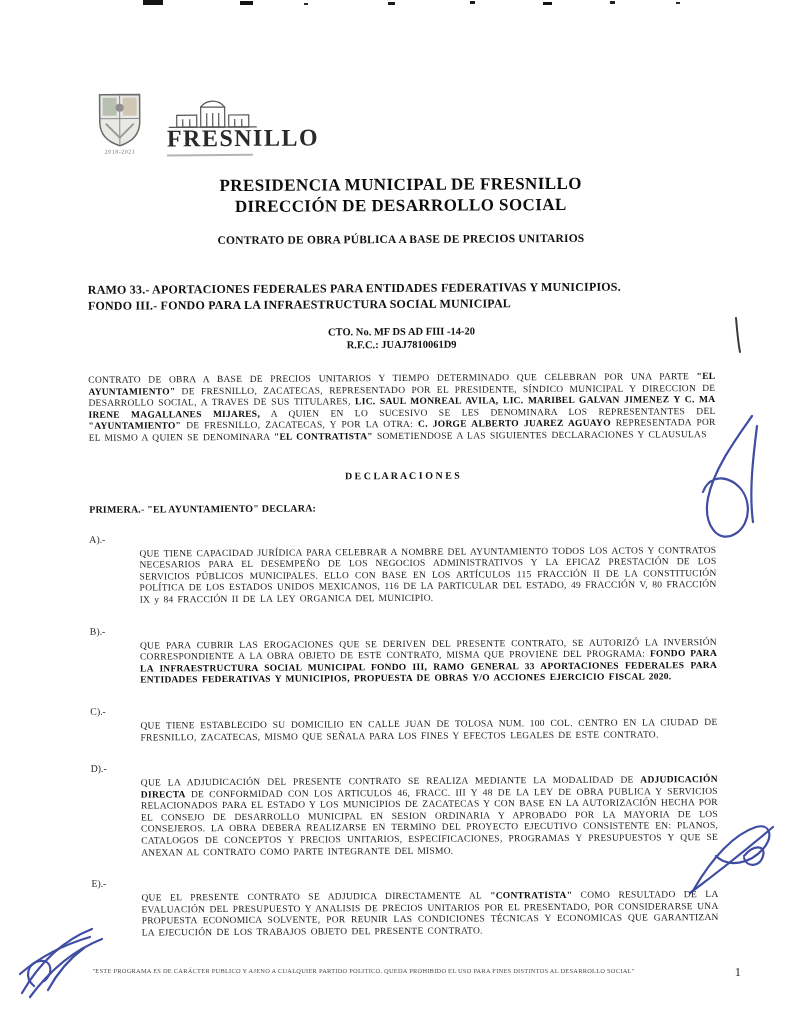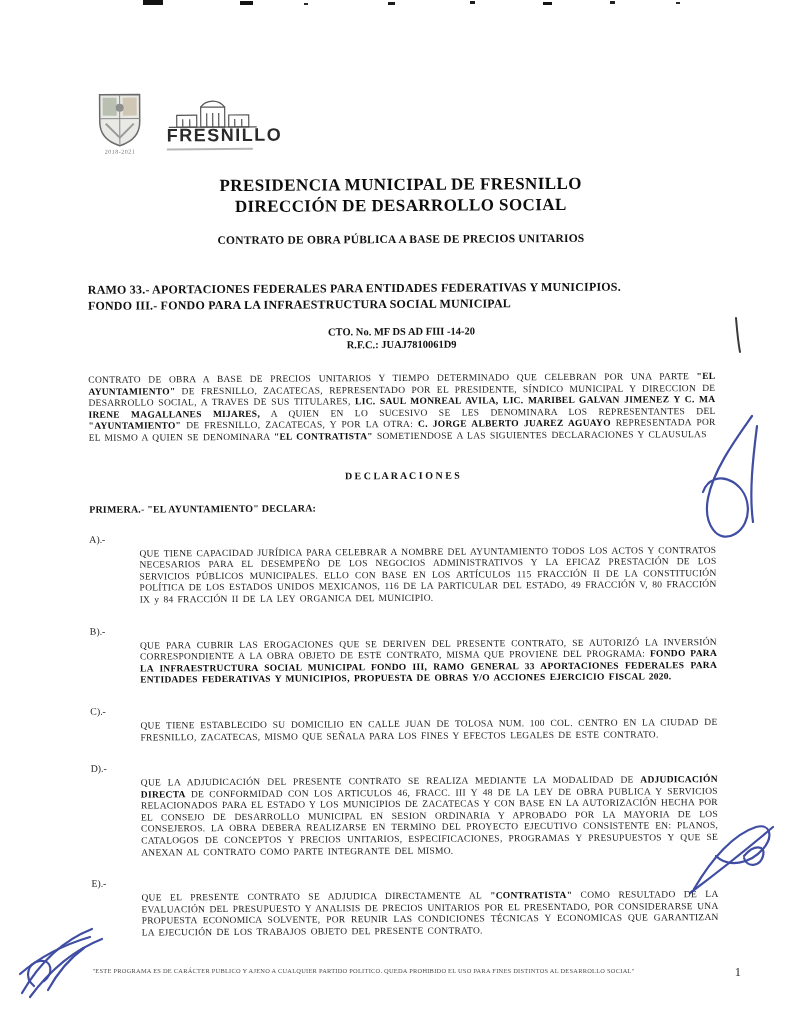--- a/index.html
+++ b/index.html
@@ -25,22 +25,22 @@
     transform: rotate(-0.35deg);
     transform-origin: 50% 0;
   }
 
   
   .logos { display: flex; align-items: flex-start; gap: 20px; height: 72px; margin-left: 6px; }
   .crest { display: flex; flex-direction: column; align-items: center; width: 54px; }
   .crest-caption { font-size: 6px; color: #7a7a7a; letter-spacing: 0.5px; margin-top: 1px; }
   .wordmark { display: flex; flex-direction: column; align-items: flex-start; margin-top: 8px; }
   .wordmark-text {
-    font-family: Liberation Sans, sans-serif;
-    font-weight: 700; font-size: 18px; letter-spacing: 1.5px; color: #2a2a2a; margin-top: -4px;
+    font-family: Liberation Serif, serif;
+    font-weight: 700; font-size: 24px; letter-spacing: 1.5px; color: #2a2a2a; margin-top: -4px;
   }
   .wordmark-tagline { width: 86px; height: 2px; background: #b5b5b5; margin-top: 2px; }
 
   
   .doc-title { text-align: center; font-weight: 700; font-size: 17px; letter-spacing: 0.4px; line-height: 21px; color: #0d0d0d; }
   .doc-title.first { margin-top: 12px; }
   .doc-subtitle { text-align: center; font-weight: 700; font-size: 11.5px; letter-spacing: 0.2px; margin-top: 17px; color: #111; }
 
   .program { font-weight: 700; font-size: 12px; line-height: 15.5px; margin-top: 36px; color: #111; letter-spacing: 0.2px; }
 

